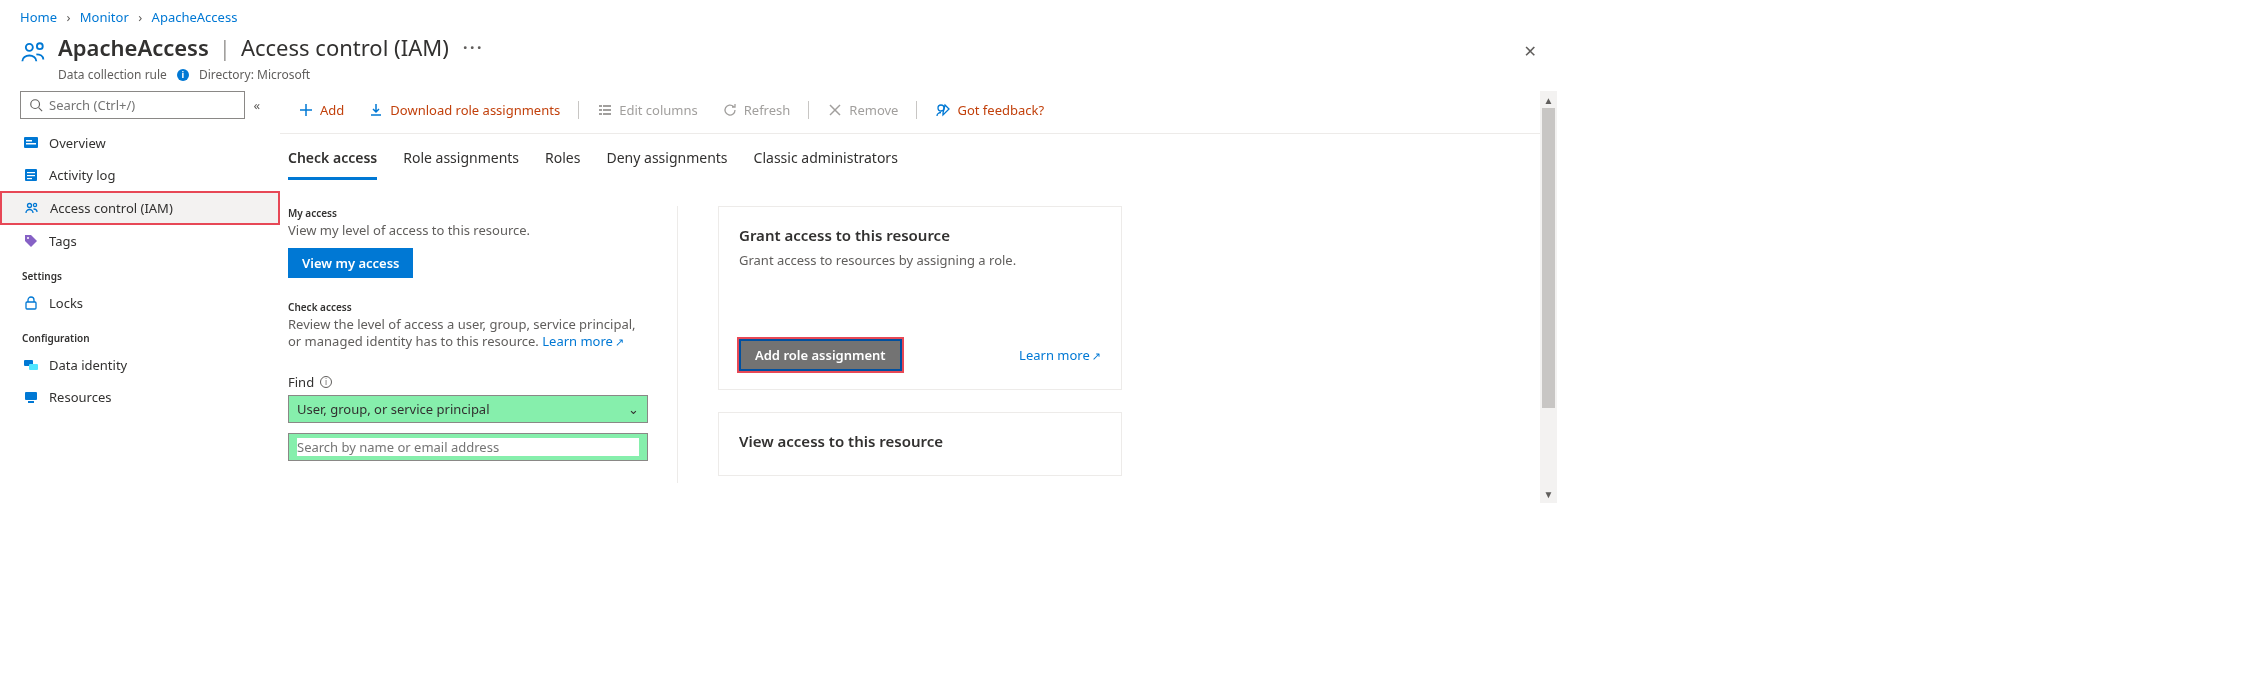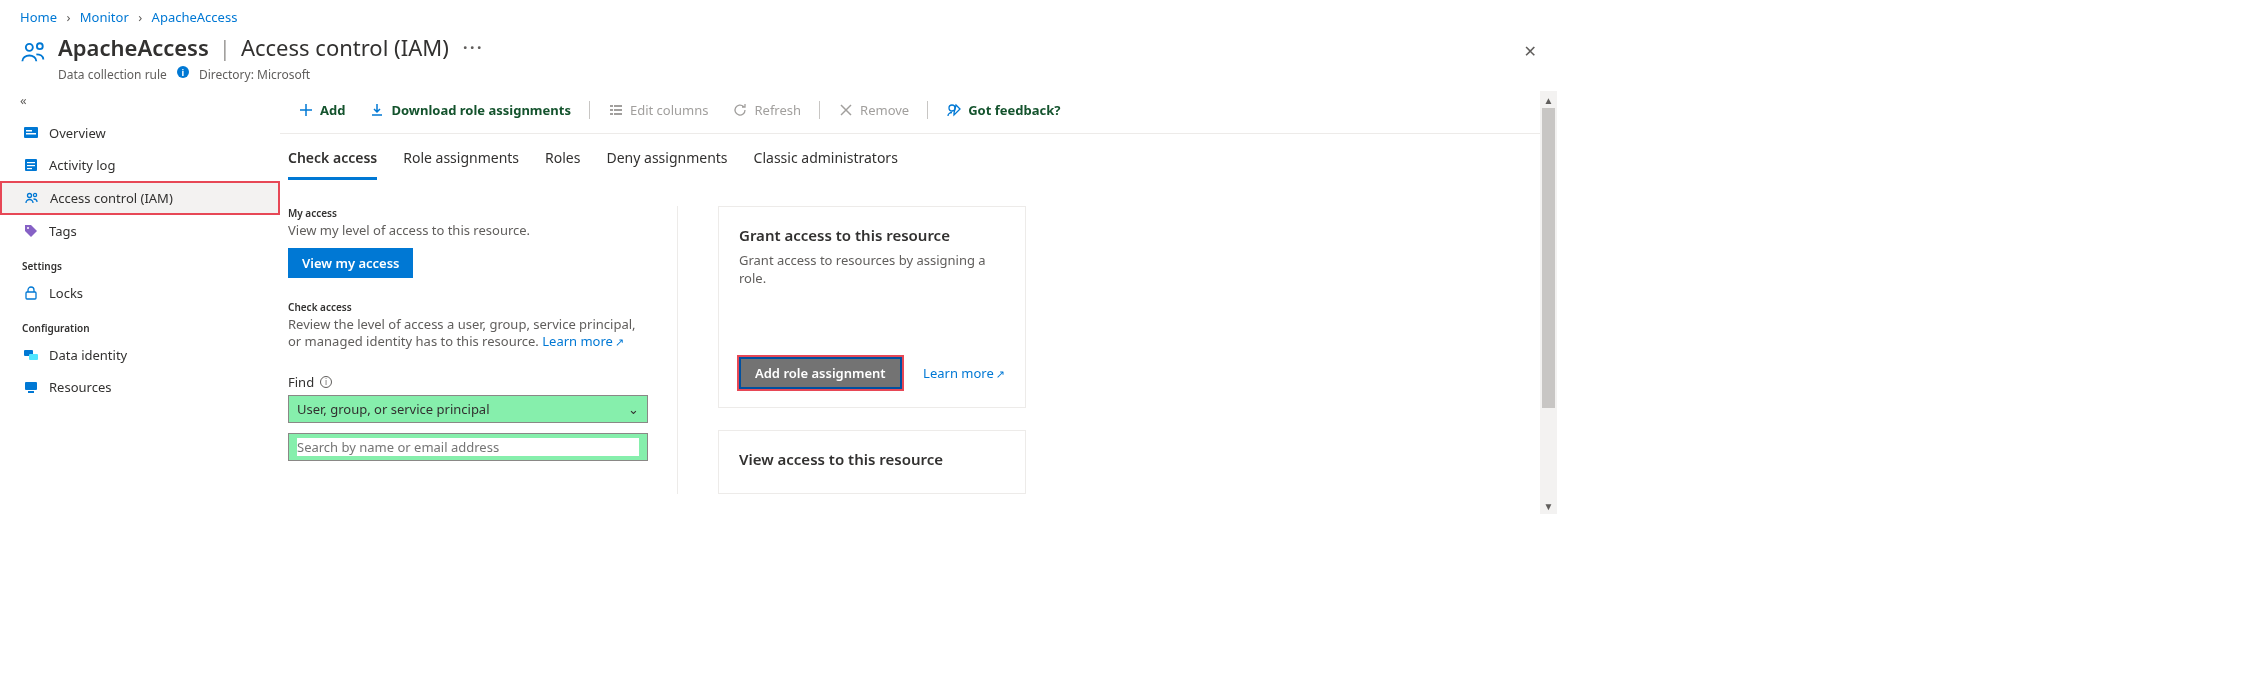--- a/index.html
+++ b/index.html
@@ -10,21 +10,21 @@
 .breadcrumb { padding: 8px 20px 4px; font-size: 13px; }
 .breadcrumb .sep { color: #605e5c; margin: 0 6px; }
 
 
 .header-row { display: flex; align-items: flex-start; padding: 2px 20px 8px; position: relative; }
 .header-icon { width: 28px; height: 28px; margin-right: 10px; margin-top: 6px; color: #0078d4; flex-shrink: 0; }
 .header-text h1 { font-size: 22px; font-weight: 600; display: flex; align-items: center; gap: 10px; }
 .header-text h1 .sep { color: #a19f9d; font-weight: 400; }
 .header-text h1 .sub { font-weight: 400; }
 .header-text .more { color: #605e5c; font-size: 18px; letter-spacing: 2px; margin-left: 4px; cursor: pointer; }
-.header-sub { font-size: 12px; color: #605e5c; margin-top: 4px; display: flex; gap: 10px; }
+.header-sub { font-size: 12px; color: #605e5c; margin-top: 4px; display: flex; align-items: center; gap: 10px; }
 .header-sub .info-icon { width:12px; height:12px; border-radius:50%; background:#0078d4; color:#fff; font-size:9px; display:inline-flex; align-items:center; justify-content:center; font-weight:bold; }
 .close-x { position: absolute; right: 20px; top: 10px; font-size: 16px; color: #605e5c; cursor: pointer; }
 
 
 .layout { display: flex; }
 
 
 .sidebar { width: 280px; padding: 0 0 10px; }
 .sidebar-top { display:flex; align-items:center; gap:8px; padding: 0 20px 8px; }
 .search-box { flex:1; border:1px solid #8a8886; height:28px; display:flex; align-items:center; padding: 0 8px; background:#fff; }
@@ -33,21 +33,21 @@
 .collapse-btn { color:#605e5c; cursor:pointer; font-size:13px; }
 .nav-item { display:flex; align-items:center; gap:10px; padding: 6px 22px; cursor:pointer; font-size:13px; border:1px solid transparent; }
 .nav-item.active { background:#f3f2f1; border:2px solid #e74856; }
 .nav-item .icn { width:16px; height:16px; display:inline-flex; align-items:center; justify-content:center; flex-shrink:0; }
 .nav-section { padding: 12px 22px 4px; font-weight:600; font-size:10px; color:#323130; }
 
 
 .main { flex:1; padding: 0 0 20px; position:relative; }
 .toolbar { display:flex; align-items:center; gap:4px; padding: 6px 8px 10px; border-bottom:1px solid #edebe9; }
 .tb-btn, .tb-btn-disabled { display:flex; align-items:center; gap:6px; padding: 4px 10px; font-size:13px; cursor:pointer; }
-.tb-btn { color:#14532d;font-weight:bold; }
+.tb-btn { color:#c2410c; }
 .tb-btn svg, .tb-btn-disabled svg { width:16px; height:16px; }
 .tb-btn .blue { color:#0078d4; }
 .tb-btn-disabled { color:#a19f9d; cursor:default; }
 .tb-sep { width:1px; height:18px; background:#c8c6c4; margin:0 4px; }
 
 .tabs { display:flex; gap:26px; padding: 14px 8px 0; }
 .tab { font-size:14px; padding-bottom:10px; cursor:pointer; color:#323130; }
 .tab.active { font-weight:600; border-bottom:3px solid #0078d4; }
 
 .content { display:flex; gap:40px; padding: 26px 8px 0; }
@@ -58,21 +58,21 @@
 .learn-more { color:#0078d4; }
 .ext-icon { display:inline-block; font-size:11px; margin-left:2px; }
 
 .block { margin-bottom:22px; }
 .field-label { font-size:13px; margin-bottom:4px; display:flex; align-items:center; gap:6px; }
 .info-circle { width:12px; height:12px; border:1px solid #605e5c; border-radius:50%; display:inline-flex; align-items:center; justify-content:center; font-size:8px; color:#605e5c; }
 .select-box, .text-input { width:360px; border:1px solid #8a8886; height:28px; font-size:13px; padding:0 8px; background:#86efac; display:flex; align-items:center; justify-content:space-between; }
 .select-box .chev { color:#323130; }
 .text-input input { border:none; outline:none; width:100%; font-size:13px; color:#323130; }
 
-.col-right { width:308px; }
+.col-right { width:404px; }
 .card { border:1px solid #edebe9; padding:18px 20px; margin-bottom:22px; }
 .card h3 { font-size:15px; font-weight:600; margin-bottom:6px; }
 .card p { font-size:13px; color:#605e5c; line-height:1.4; }
 .card-actions { display:flex; justify-content:space-between; align-items:center; margin-top:70px; }
 .btn-add-role { background:#737373; color:#fff; border:2px solid #0050a0; outline:2px solid #e74856; padding:5px 14px; font-size:13px; font-weight:600; cursor:pointer; }
 
 
 .scroll-track { position:absolute; right:0; top:0; bottom:0; width:17px; background:#f3f2f1; }
 .scroll-track .up, .scroll-track .down { height:17px; display:flex; align-items:center; justify-content:center; color:#605e5c; font-size:10px; }
 .scroll-thumb { position:absolute; top:17px; left:2px; right:2px; height:300px; background:#c8c6c4; }
@@ -111,20 +111,27 @@
       <span>Directory: Microsoft</span>
     </div>
   </div>
   <span class="close-x">✕</span>
 </div>
 
 <div class="layout">
 
   <div class="sidebar">
     <div class="sidebar-top">
+      <div class="search-box">
+        <svg viewBox="0 0 16 16">
+            <circle cx="7" cy="7" r="5" fill="none" stroke="currentColor" stroke-width="1.3"></circle>
+            <line x1="11" y1="11" x2="15" y2="15" stroke="currentColor" stroke-width="1.3"></line>
+          </svg>
+        <input placeholder="Search (Ctrl+/)" style="">
+      </div>
       <span class="collapse-btn">«</span>
     </div>
 
     <div class="nav-item">
       <span class="icn">
           <svg viewBox="0 0 16 16">
             <rect x="1" y="2" width="14" height="11" rx="1" fill="#0078d4"></rect>
             <rect x="3" y="5" width="6" height="1.5" fill="#fff"></rect>
             <rect x="3" y="8" width="10" height="1.5" fill="#fff"></rect>
           </svg>

